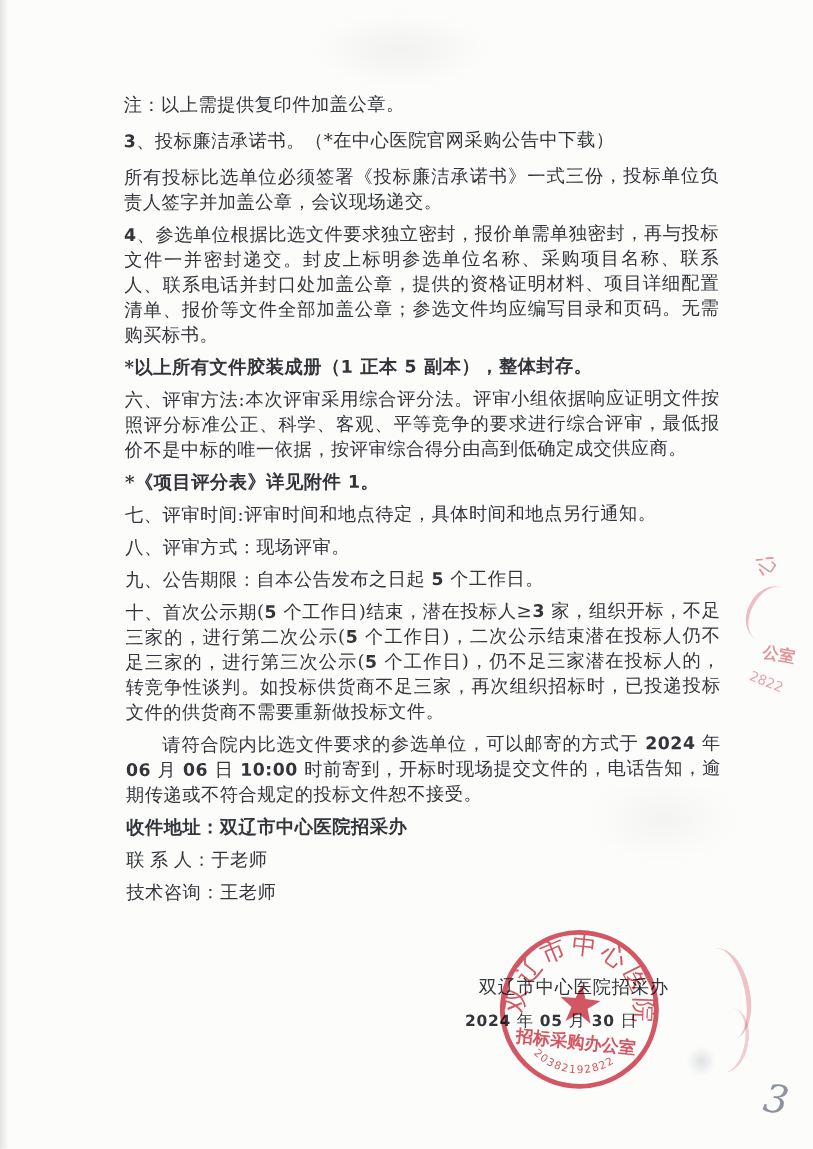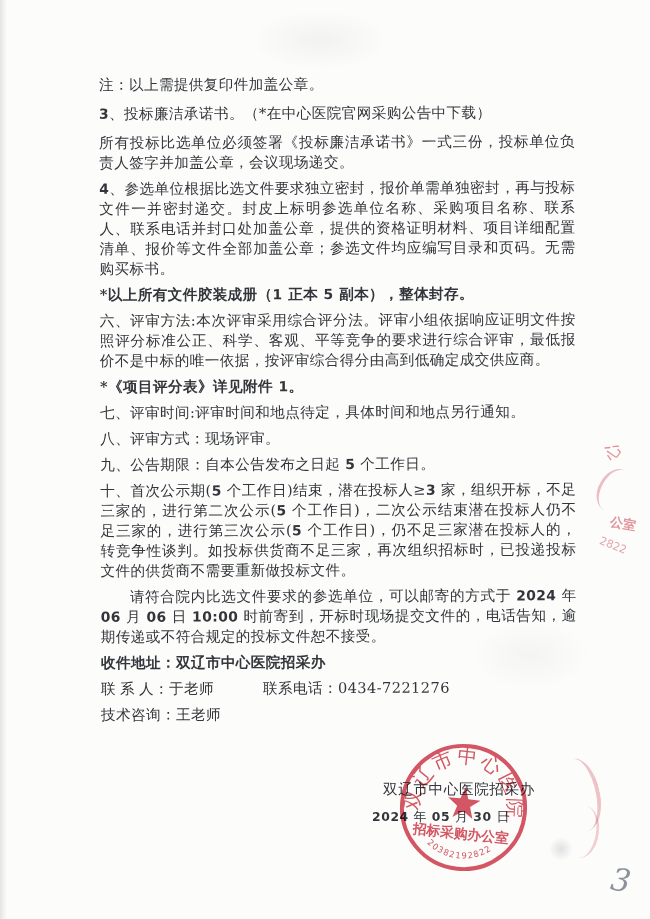--- a/index.html
+++ b/index.html
@@ -95,21 +95,20 @@
   <p class="bold numbold">*《项目评分表》详见附件 <b class="n">1</b>。</p>
   <p class="numbold">七、评审时间:评审时间和地点待定，具体时间和地点另行通知。</p>
   <p class="numbold">八、评审方式：现场评审。</p>
   <p class="numbold">九、公告期限：自本公告发布之日起 <b class="n">5</b> 个工作日。</p>
   <p class="numbold">十、首次公示期(<b class="n">5</b> 个工作日)结束，潜在投标人≥<b class="n">3</b> 家，组织开标，不足三家的，进行第二次公示(<b class="n">5</b> 个工作日)，二次公示结束潜在投标人仍不足三家的，进行第三次公示(<b class="n">5</b> 个工作日)，仍不足三家潜在投标人的，转竞争性谈判。如投标供货商不足三家，再次组织招标时，已投递投标文件的供货商不需要重新做投标文件。</p>
   <p class="indent numbold">请符合院内比选文件要求的参选单位，可以邮寄的方式于 <b class="n">2024</b> 年 <b class="n">06</b> 月 <b class="n">06</b> 日 <b class="n">10:00</b> 时前寄到，开标时现场提交文件的，电话告知，逾期传递或不符合规定的投标文件恕不接受。</p>
   <p class="addr">收件地址：双辽市中心医院招采办</p>
 
   <div class="contact-row">
     <span class="c-label">联 系 人：于老师</span>
-    <span class="c-phone">联系电话：0434-7221276</span>
   </div>
   <div class="contact-row">
     <span class="c-label">技术咨询：王老师</span>
   </div>
 </div>
 
 <div class="sig-org">双辽市中心医院招采办</div>
 <div class="sig-date numbold"><b class="n">2024</b> 年 <b class="n">05</b> 月 <b class="n">30</b> 日</div>
 
 <svg class="stamp" viewBox="0 0 200 200">

